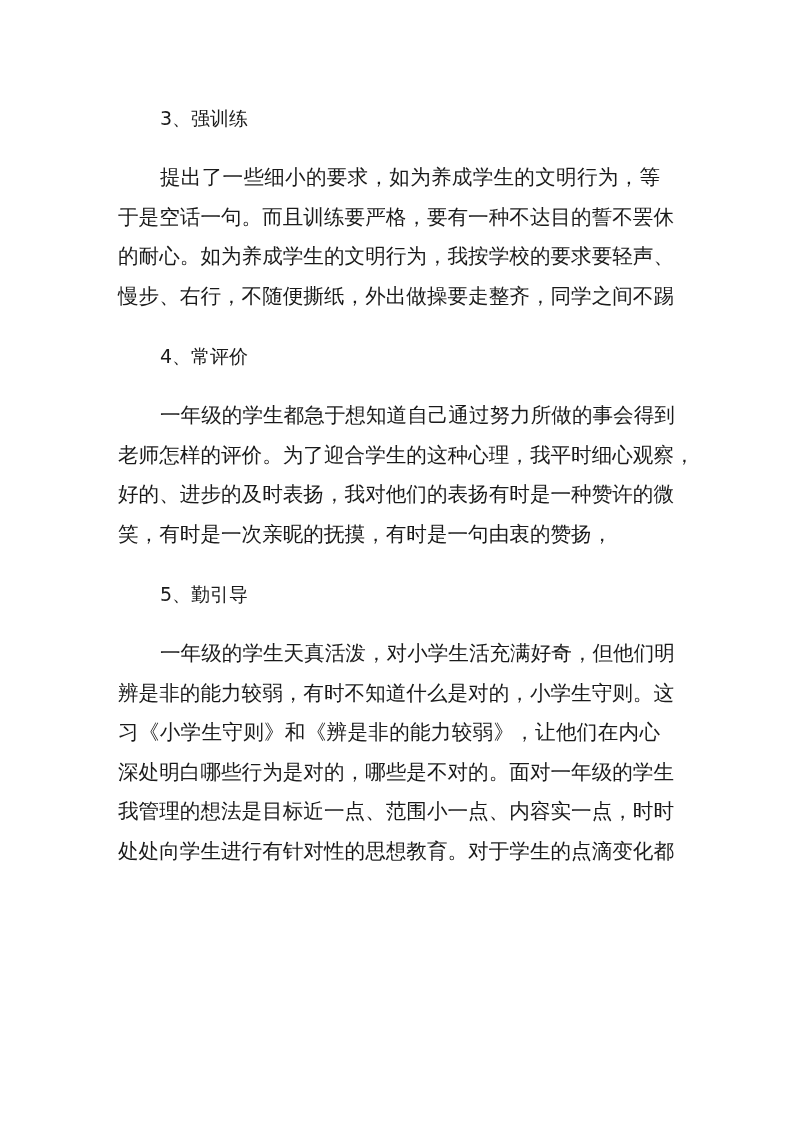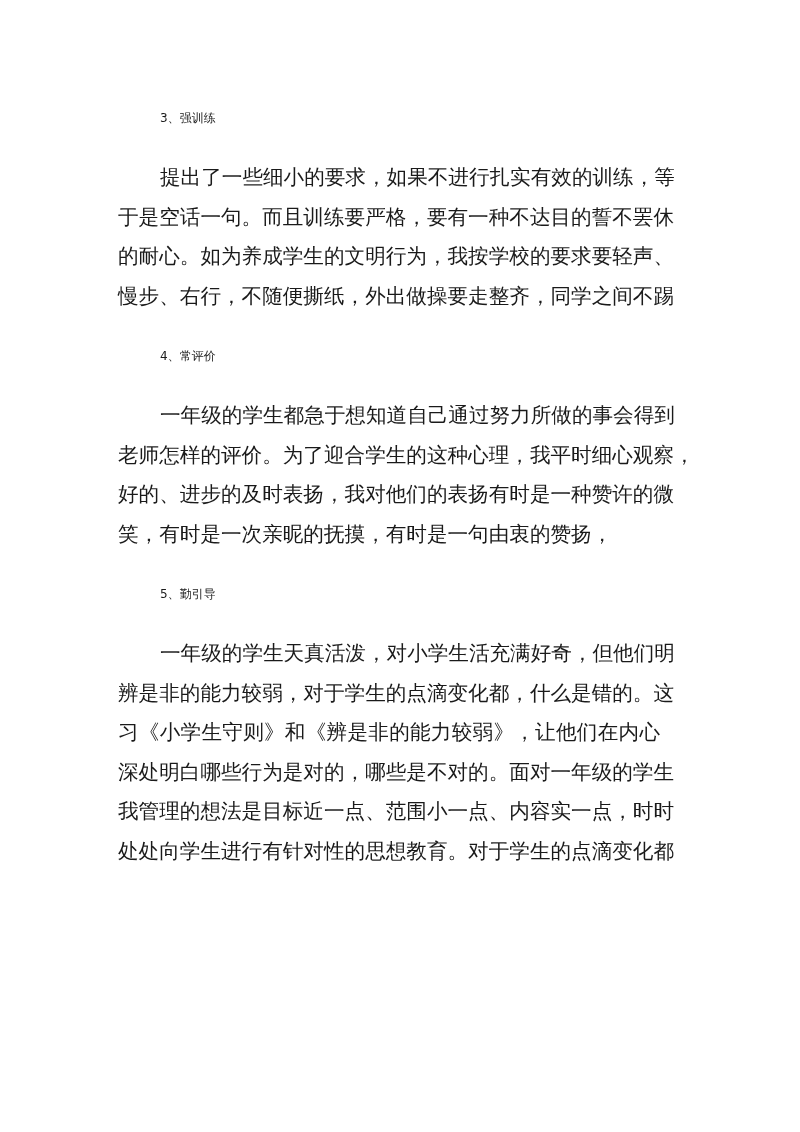--- a/index.html
+++ b/index.html
@@ -15,21 +15,21 @@
       font-family: "DejaVu Sans", "Liberation Sans", sans-serif;
       color: #1a1a1a;
     }
     .page {
       position: absolute;
       left: 118px;
       top: 100px;
       width: 542px;
     }
     .heading {
-      font-size: 12px;
+      font-size: 19px;
       line-height: 36px;
       height: 36px;
       padding-left: 42px;
       margin: 0 0 22px 0;
       white-space: nowrap;
     }
     .para {
       font-size: 20.6px;
       line-height: 39.5px;
       margin: 0 0 22px 0;
@@ -44,37 +44,37 @@
     .line.first { padding-left: 42px; }
     .line.last { text-align-last: left; }
   </style>
 </head>
 <body>
 
 <div class="page">
 
   <div class="heading">3、强训练</div>
   <div class="para">
-    <span class="line first">提出了一些细小的要求，如果不进行扎实有效的训练，等</span>
+    <span class="line first">提出了一些细小的要求，如为养成学生的文明行为，等</span>
     <span class="line">于是空话一句。而且训练要严格，要有一种不达目的誓不罢休</span>
     <span class="line">的耐心。如为养成学生的文明行为，我按学校的要求要轻声、</span>
     <span class="line">慢步、右行，不随便撕纸，外出做操要走整齐，同学之间不踢</span>
   </div>
 
   <div class="heading">4、常评价</div>
   <div class="para">
     <span class="line first">一年级的学生都急于想知道自己通过努力所做的事会得到</span>
     <span class="line">老师怎样的评价。为了迎合学生的这种心理，我平时细心观察，</span>
     <span class="line">好的、进步的及时表扬，我对他们的表扬有时是一种赞许的微</span>
     <span class="line last">笑，有时是一次亲昵的抚摸，有时是一句由衷的赞扬，</span>
   </div>
 
   <div class="heading">5、勤引导</div>
   <div class="para">
     <span class="line first">一年级的学生天真活泼，对小学生活充满好奇，但他们明</span>
-    <span class="line">辨是非的能力较弱，对于学生的点滴变化都，什么是错的。这</span>
+    <span class="line">辨是非的能力较弱，有时不知道什么是对的，小学生守则。这</span>
     <span class="line">习《小学生守则》和《辨是非的能力较弱》，让他们在内心</span>
     <span class="line">深处明白哪些行为是对的，哪些是不对的。面对一年级的学生</span>
     <span class="line">我管理的想法是目标近一点、范围小一点、内容实一点，时时</span>
     <span class="line">处处向学生进行有针对性的思想教育。对于学生的点滴变化都</span>
   </div>
 
 </div>
 
 </body></html>

